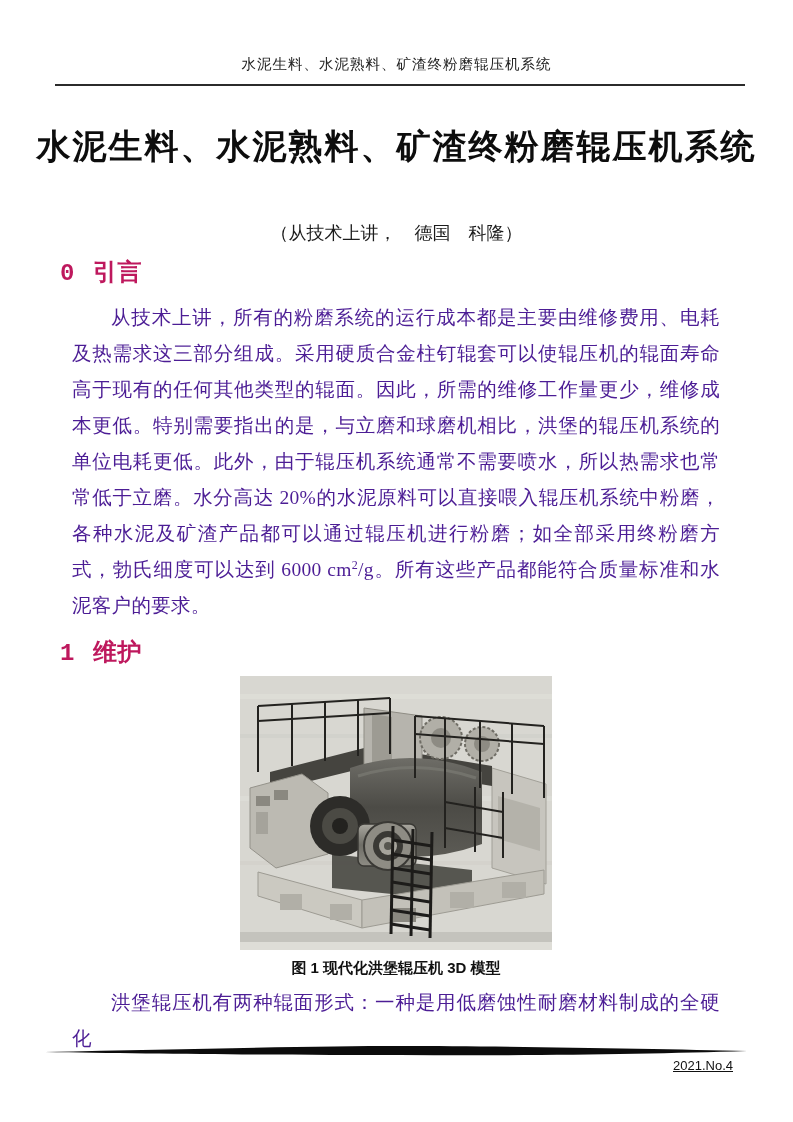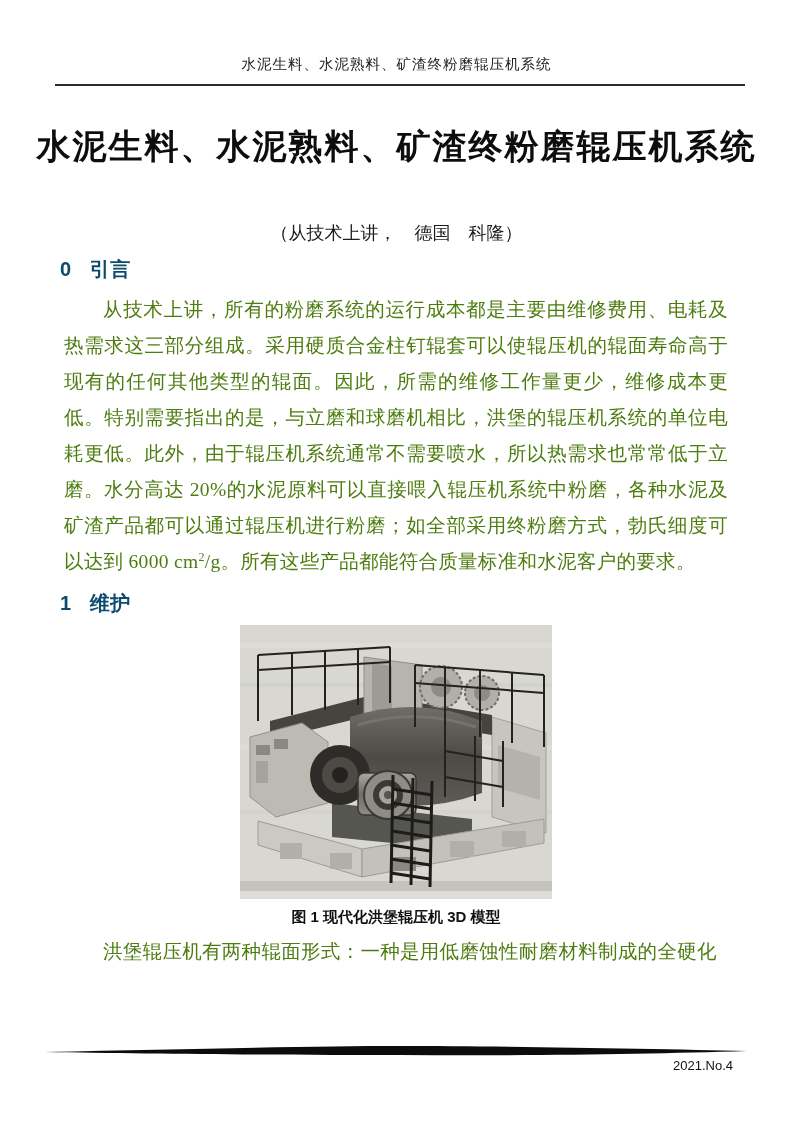--- a/index.html
+++ b/index.html
@@ -30,29 +30,29 @@
     text-align:center;font-size:17px;color:#1c1c1c;
   }
   .affiliation{
     position:absolute;top:221px;left:0;width:100%;
     text-align:center;font-size:18px;color:#1c1c1c;
   }
   .main{
     position:absolute;top:256px;left:60px;width:672px;
   }
   .sec-heading{
-    font-family:Liberation Sans, sans-serif;
-    font-size:20px;font-weight:bold;color:#0c4a6e;
+    font-family:Liberation Mono, monospace;
+    font-size:24px;font-weight:bold;color:#be185d;
     margin:0 0 9px 0;letter-spacing:0.5px;
   }
   .sec-heading .sec-num{margin-right:18px;}
   .sec-heading.second{margin-top:10px;margin-bottom:0;}
   p.body-par{
-    margin:4px;font-size:19.5px;line-height:36px;
-    text-align:justify;text-indent:2em;color:#4d7c0f;
+    margin:12px;font-size:19.5px;line-height:36px;
+    text-align:justify;text-indent:2em;color:#4c1d95;
     letter-spacing:0.3px;
   }
   p.body-par sup{font-size:12px;line-height:0;}
   .figure-wrap{margin:8px auto 0 auto;width:312px;}
   .figure-wrap svg{display:block;}
   .fig-caption{
     margin-top:9px;text-align:center;
     font-family:"Liberation Sans","DejaVu Sans",sans-serif;
     font-size:15px;font-weight:bold;color:#111;
   }
@@ -61,21 +61,21 @@
     position:absolute;top:1046px;left:40px;width:712px;height:12px;
   }
   .footer-page{
     position:absolute;top:1058px;left:0;width:100%;text-align:center;
     font-family:"Liberation Sans","DejaVu Sans",sans-serif;
     font-size:13px;color:#111;
   }
   .footer-issue{
     position:absolute;top:1058px;right:60px;
     font-family:"Liberation Sans","DejaVu Sans",sans-serif;
-    font-size:13px;color:#111;
+    font-size:13px;color:#111;text-decoration:underline;
   }
 </style>
 </head>
 <body>
 
 <div class="page">
 
   <div class="running-head">水泥生料、水泥熟料、矿渣终粉磨辊压机系统</div>
   <div class="head-rule"></div>
 

